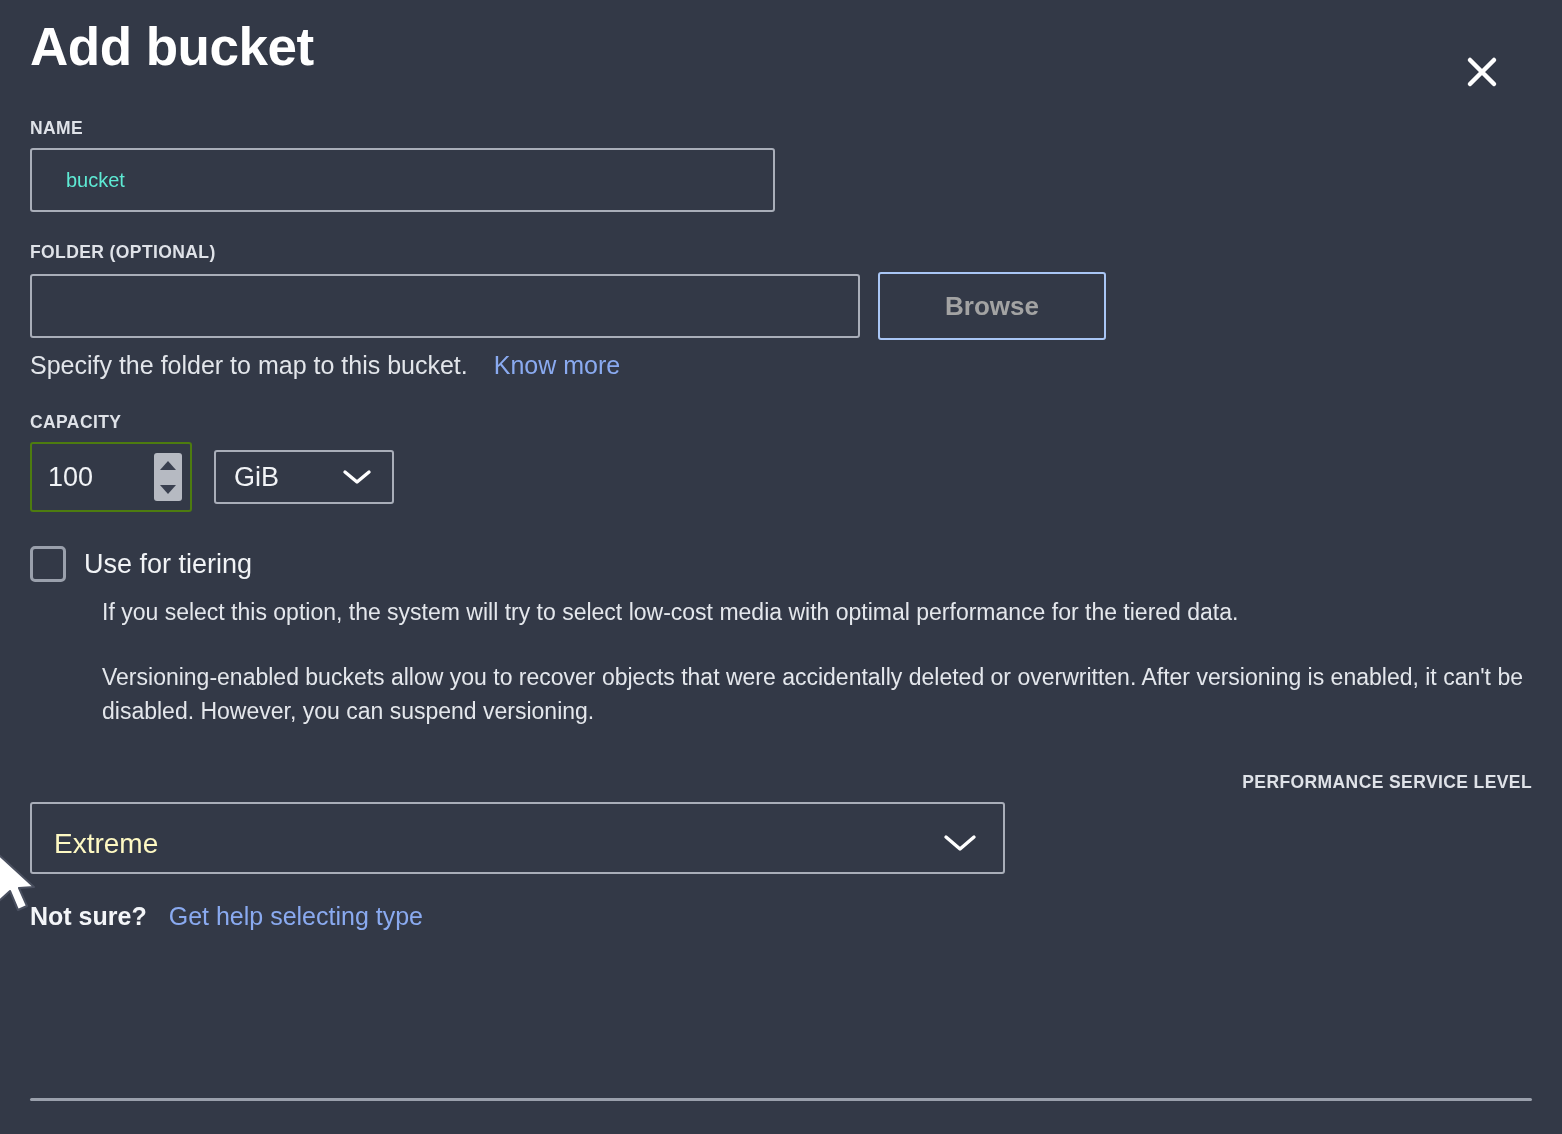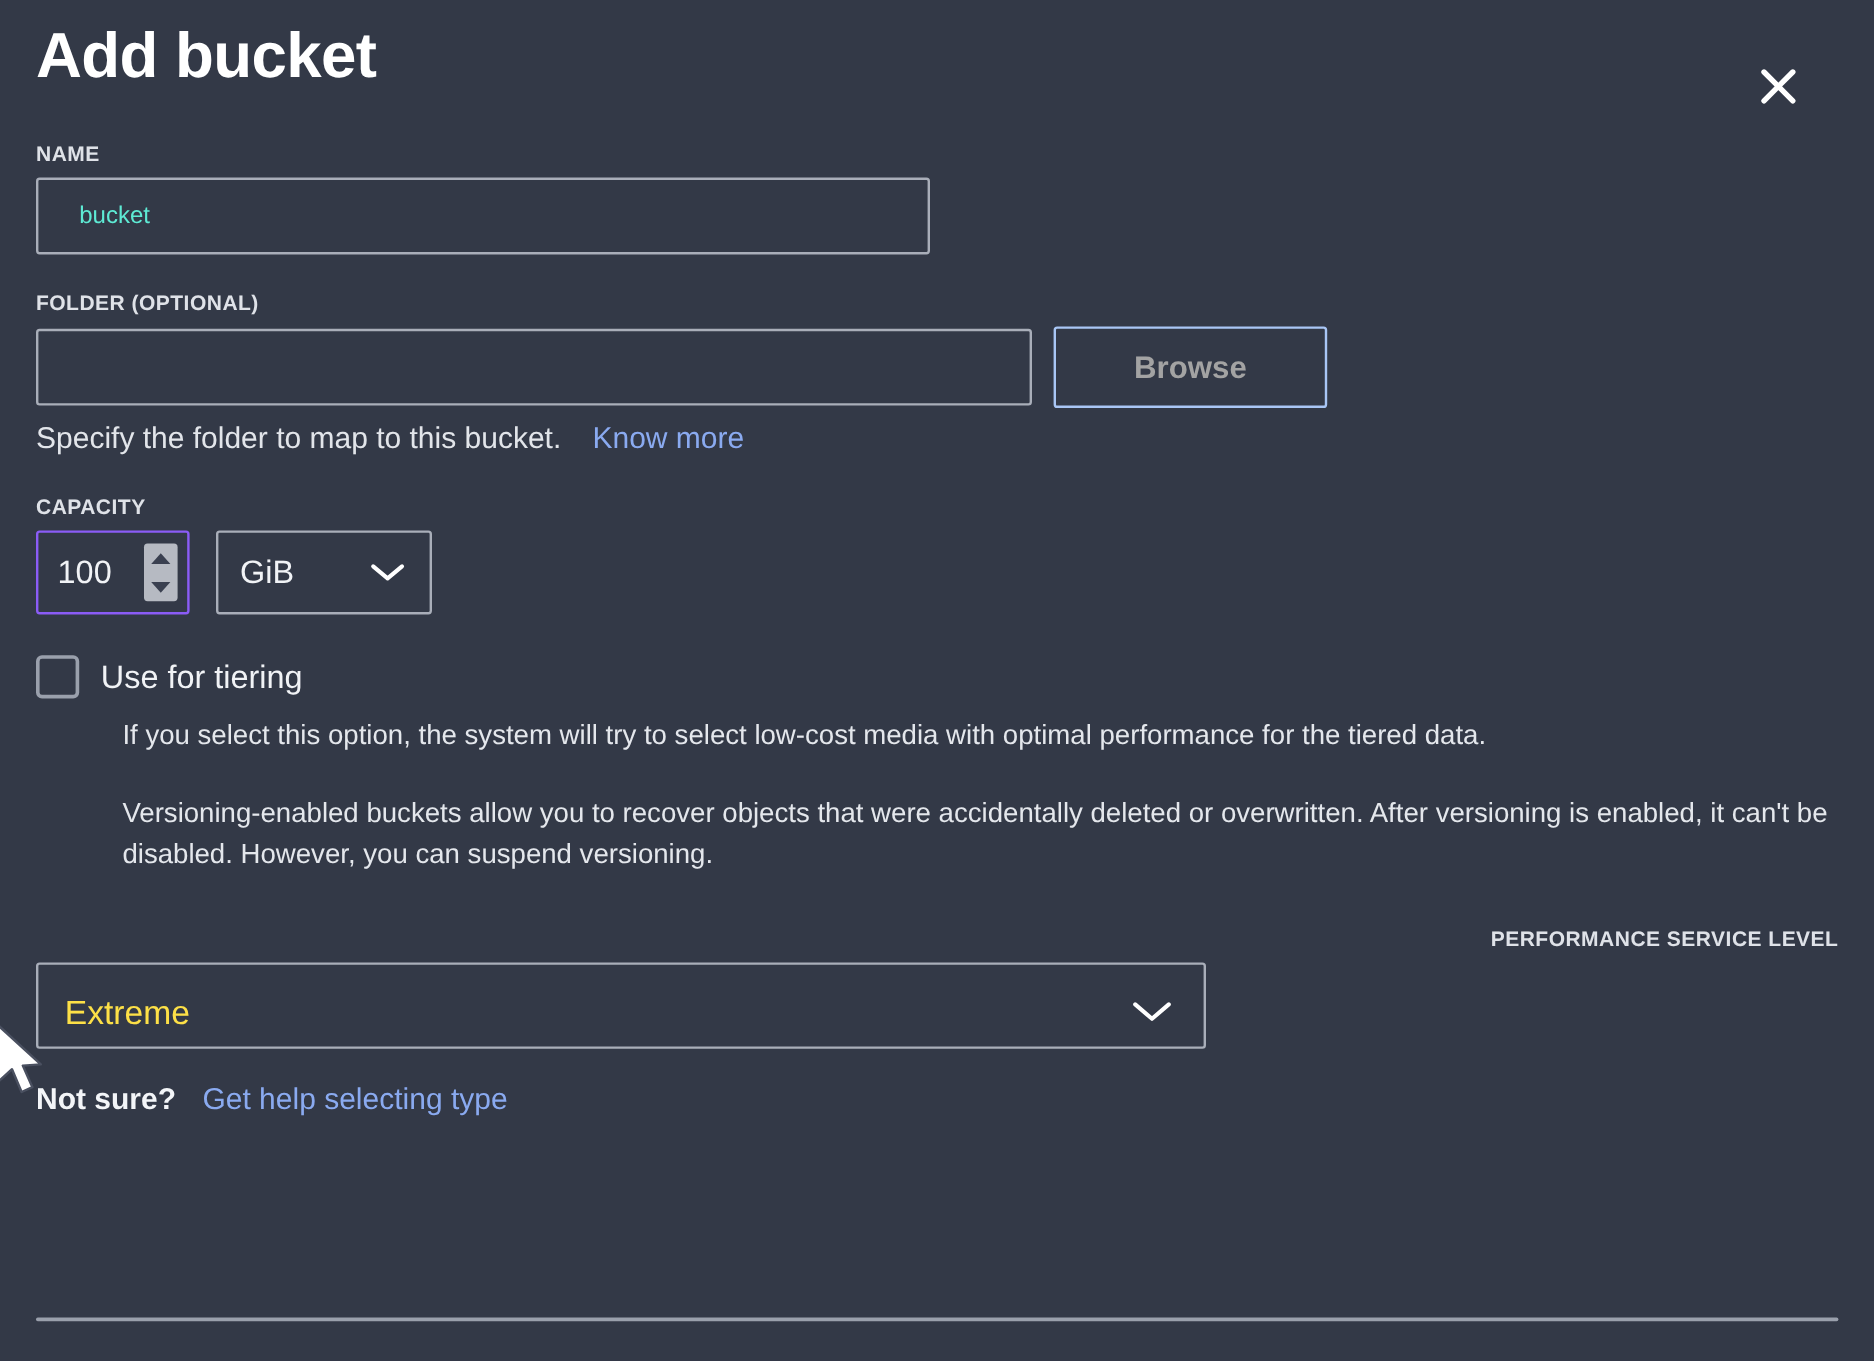--- a/index.html
+++ b/index.html
@@ -115,24 +115,24 @@
   
   #capacity-block { margin-top: 32px; }
   .capacity-row {
     display: flex;
     align-items: center;
     gap: 22px;
   }
   .spin-wrap {
     box-sizing: border-box;
     position: relative;
-    width: 128px;
+    width: 162px;
     height: 70px;
     background: #333947;
-    border: 2px solid #8b5cf6;
+    border: 2px solid #4d7c0f;
     border-radius: 3px;
     display: flex;
     align-items: center;
   }
   .spin-value {
     flex: 1;
     padding-left: 16px;
     font-size: 27px;
     color: #f1f3f6;
   }
@@ -152,21 +152,21 @@
     width: 0; height: 0;
     border-left: 8px solid transparent;
     border-right: 8px solid transparent;
   }
   .spin-up   { border-bottom: 9px solid #3a4050; }
   .spin-down { border-top: 9px solid #3a4050; }
 
   .unit-select {
     box-sizing: border-box;
     width: 180px;
-    height: 70px;
+    height: 54px;
     background: #333947;
     border: 2px solid #a9aeb9;
     border-radius: 3px;
     display: flex;
     align-items: center;
     justify-content: space-between;
     padding: 0 20px 0 18px;
     font-size: 27px;
     color: #f1f3f6;
     cursor: pointer;
@@ -219,21 +219,21 @@
     width: 975px;
     height: 72px;
     background: #333947;
     border: 2px solid #a9aeb9;
     border-radius: 3px;
     display: flex;
     align-items: center;
     justify-content: space-between;
     padding: 12px 26px 0 22px;
     font-size: 28px;
-    color: #fde047;
+    color: #fef9c3;
     cursor: pointer;
   }
   .perf-help {
     margin-top: 28px;
     font-size: 25px;
     display: flex;
     align-items: baseline;
     gap: 22px;
   }
   .perf-help .strong { font-weight: bold; color: #f3f5f8; }

